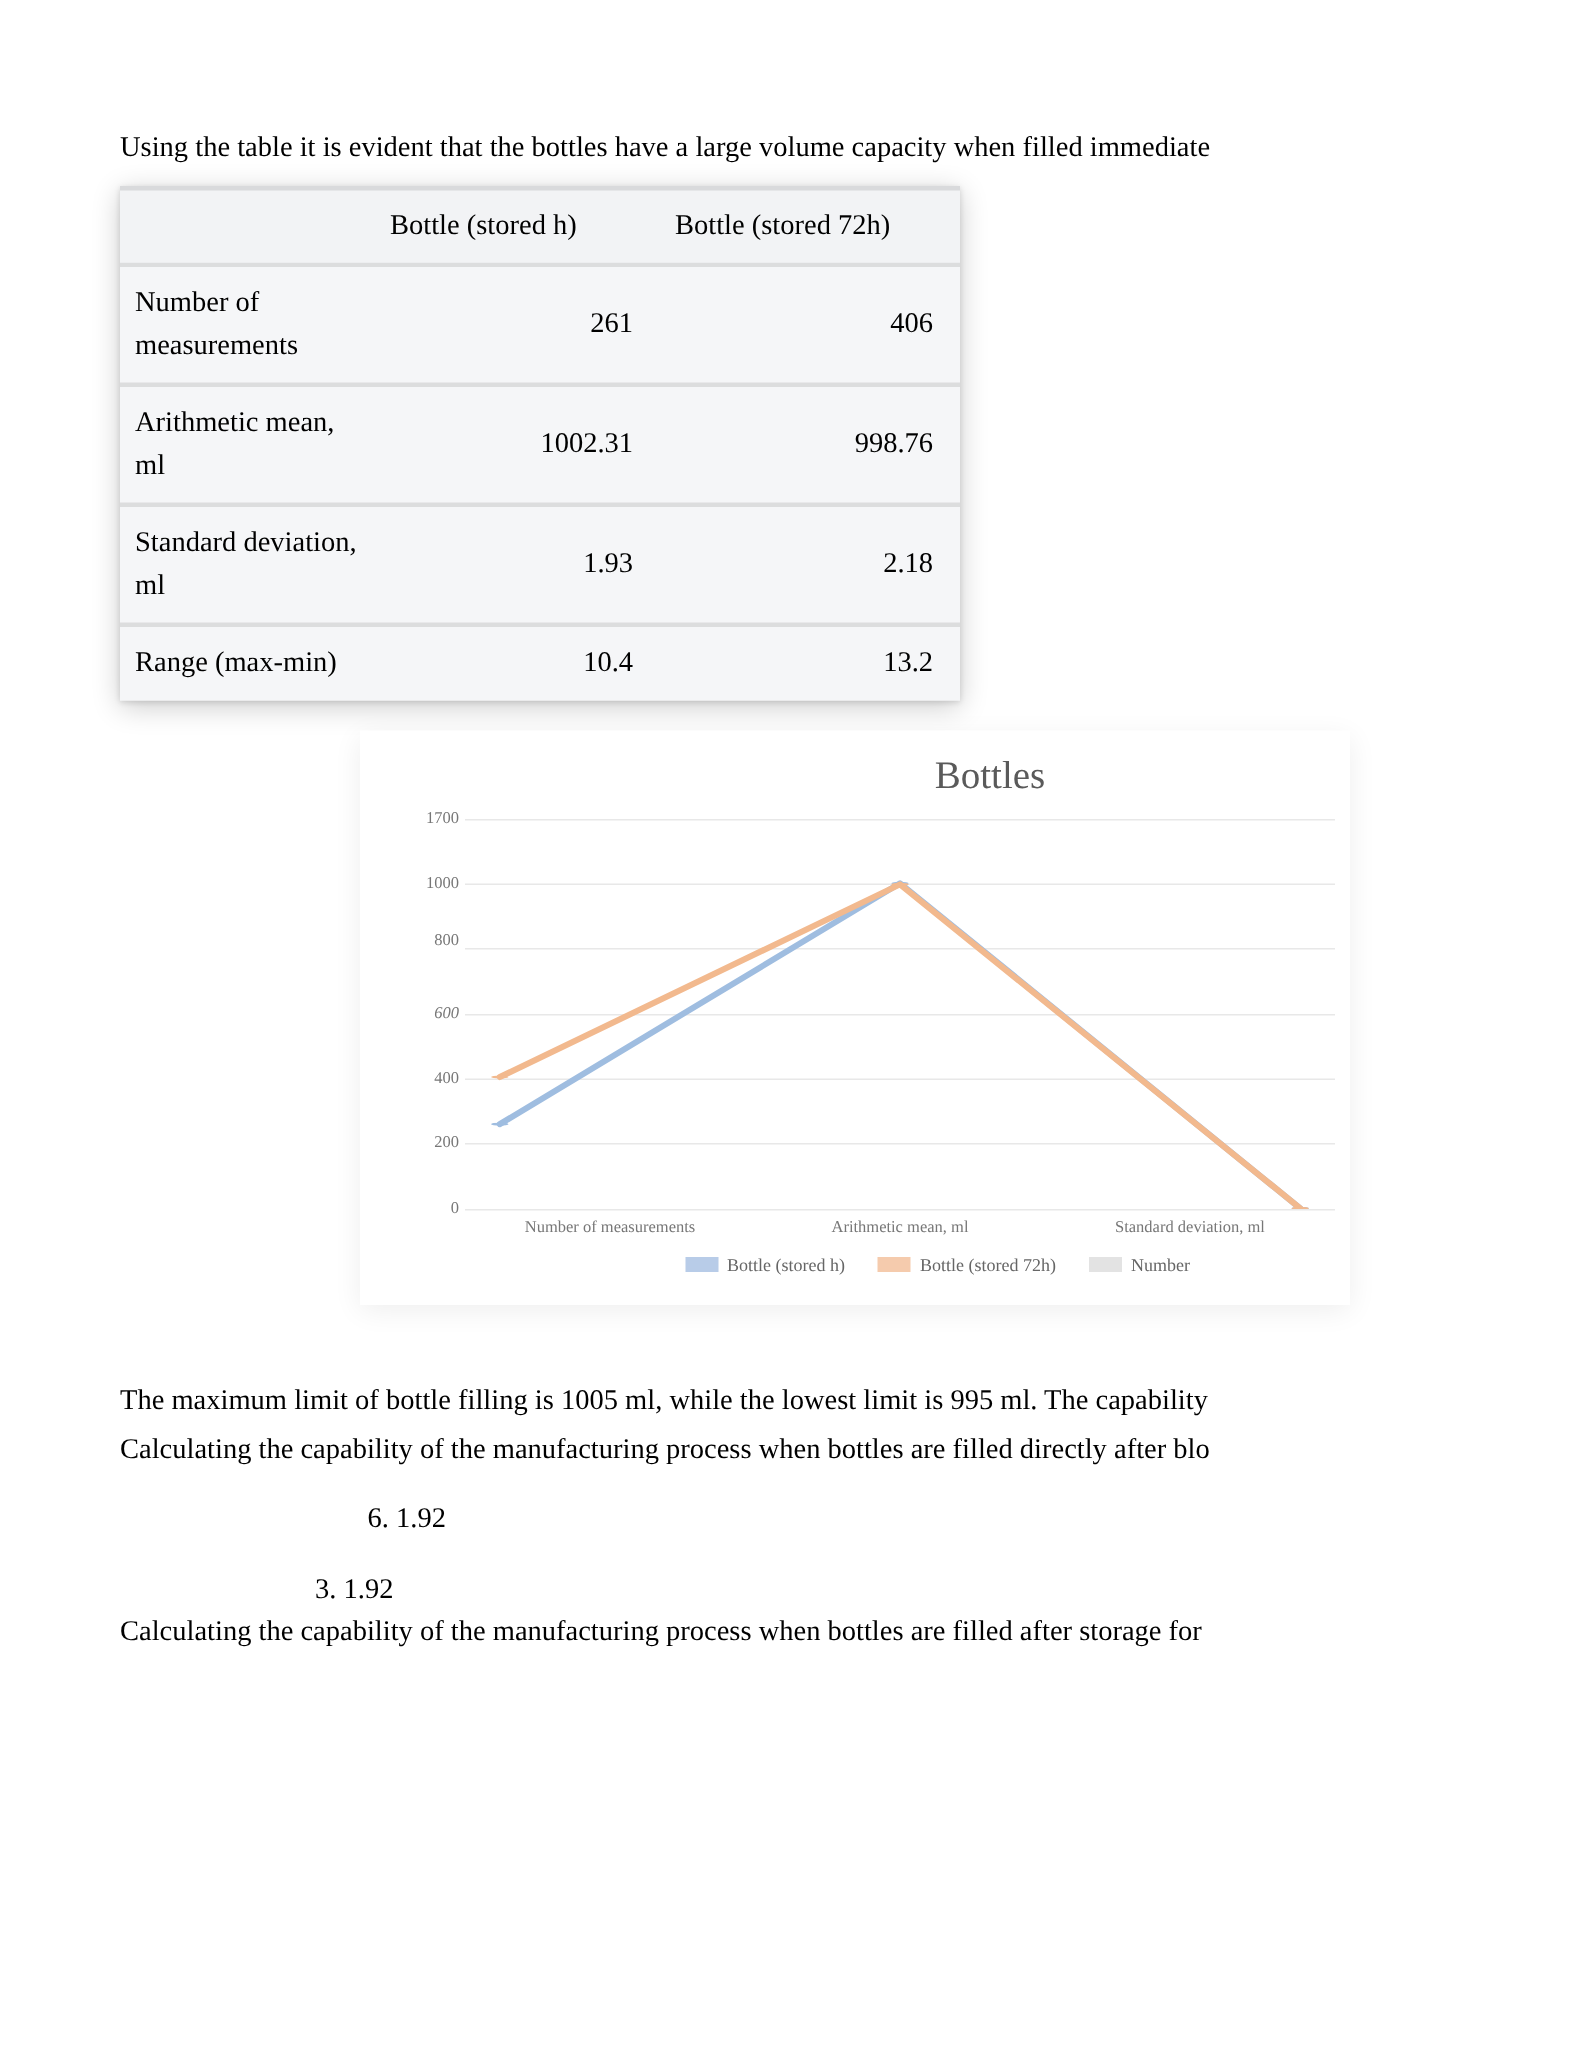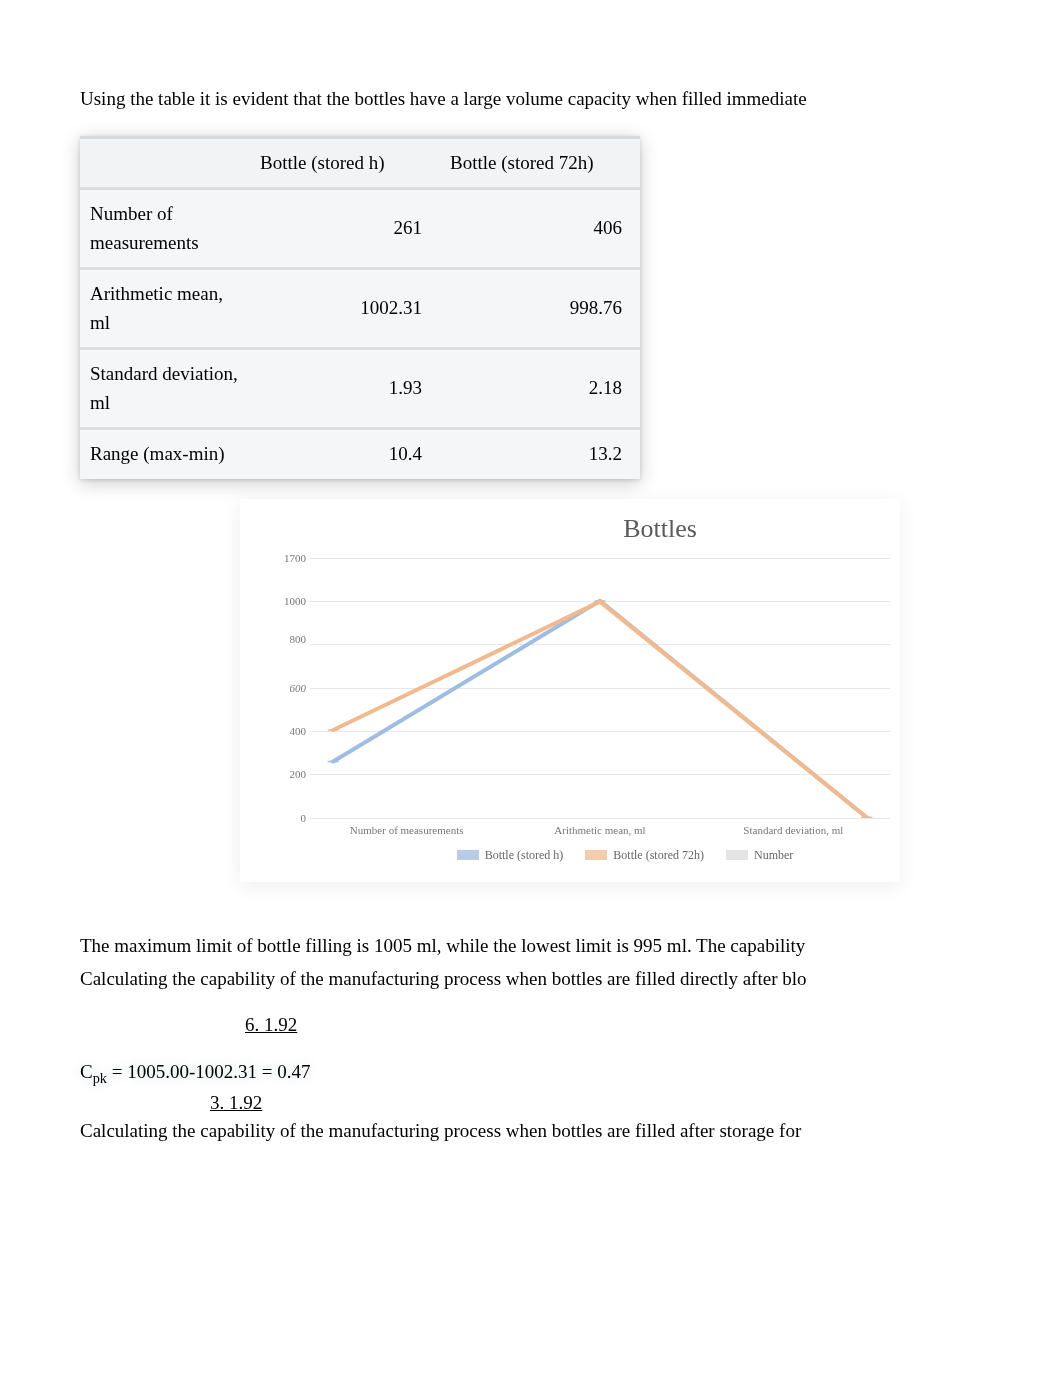--- a/index.html
+++ b/index.html
@@ -7,21 +7,21 @@
       font-family: "Times New Roman", Times, serif;
       font-size: 19px;
       color: #000;
       background: #fff;
       width: 1062px;
       height: 1377px;
       padding: 85px 60px 40px 80px;
       overflow: hidden;
       line-height: 1.5;
     }
-    .intro { margin-bottom: 22px; white-space: nowrap; }
+    .intro { margin-bottom: 10px; white-space: nowrap; }
 
     
     .tbl {
       border-collapse: separate;
       border-spacing: 0;
       width: 560px;
       margin-top: 6px;
       margin-bottom: 20px;
       box-shadow: 0 4px 18px rgba(0,0,0,0.20), 0 1px 4px rgba(0,0,0,0.15);
       background: #f6f7f8;
@@ -112,21 +112,21 @@
     .swatch { width: 22px; height: 10px; }
     .sw-blue { background: #b8cce8; }
     .sw-orange { background: #f5cbad; }
     .sw-grey { background: #e3e3e3; }
 
     
     .body-text { margin-top: 50px; }
     .body-text p { margin-bottom: 4px; white-space: nowrap; }
     .eqn { margin-top: 18px; }
     .eqn .line1 { white-space: nowrap; }
-    .eqn .line2 { margin-left: 165px; white-space: nowrap; text-decoration: underline; }
+    .eqn .line2 { margin-left: 165px; white-space: nowrap; }
     .eqn2 .line2 { margin-left: 130px; }
     .sub { font-size: 0.75em; vertical-align: sub; }
     .text-shadow {
       text-shadow: 0 0 9px rgba(120,140,180,0.35);
     }
   </style>
 </head>
 <body>
 
 <p class="intro">Using the table it is evident that the bottles have a large volume capacity when filled immediate</p>
@@ -214,20 +214,17 @@
 
 <div class="body-text">
   <p>The maximum limit of bottle filling is 1005 ml, while the lowest limit is 995 ml. The capability</p>
   <p>Calculating the capability of the manufacturing process when bottles are filled directly after blo</p>
 
   <div class="eqn">
     <div class="line2">6. 1.92</div>
   </div>
 
   <div class="eqn eqn2">
-    <div class="line1 text-shadow">
-      <span>C</span><span class="sub">pk</span><span> = 1005.00-1002.31 = 0.47</span>
-    </div>
     <div class="line2">3. 1.92</div>
   </div>
 
   <p>Calculating the capability of the manufacturing process when bottles are filled after storage for</p>
 </div>
 
 </body></html>

